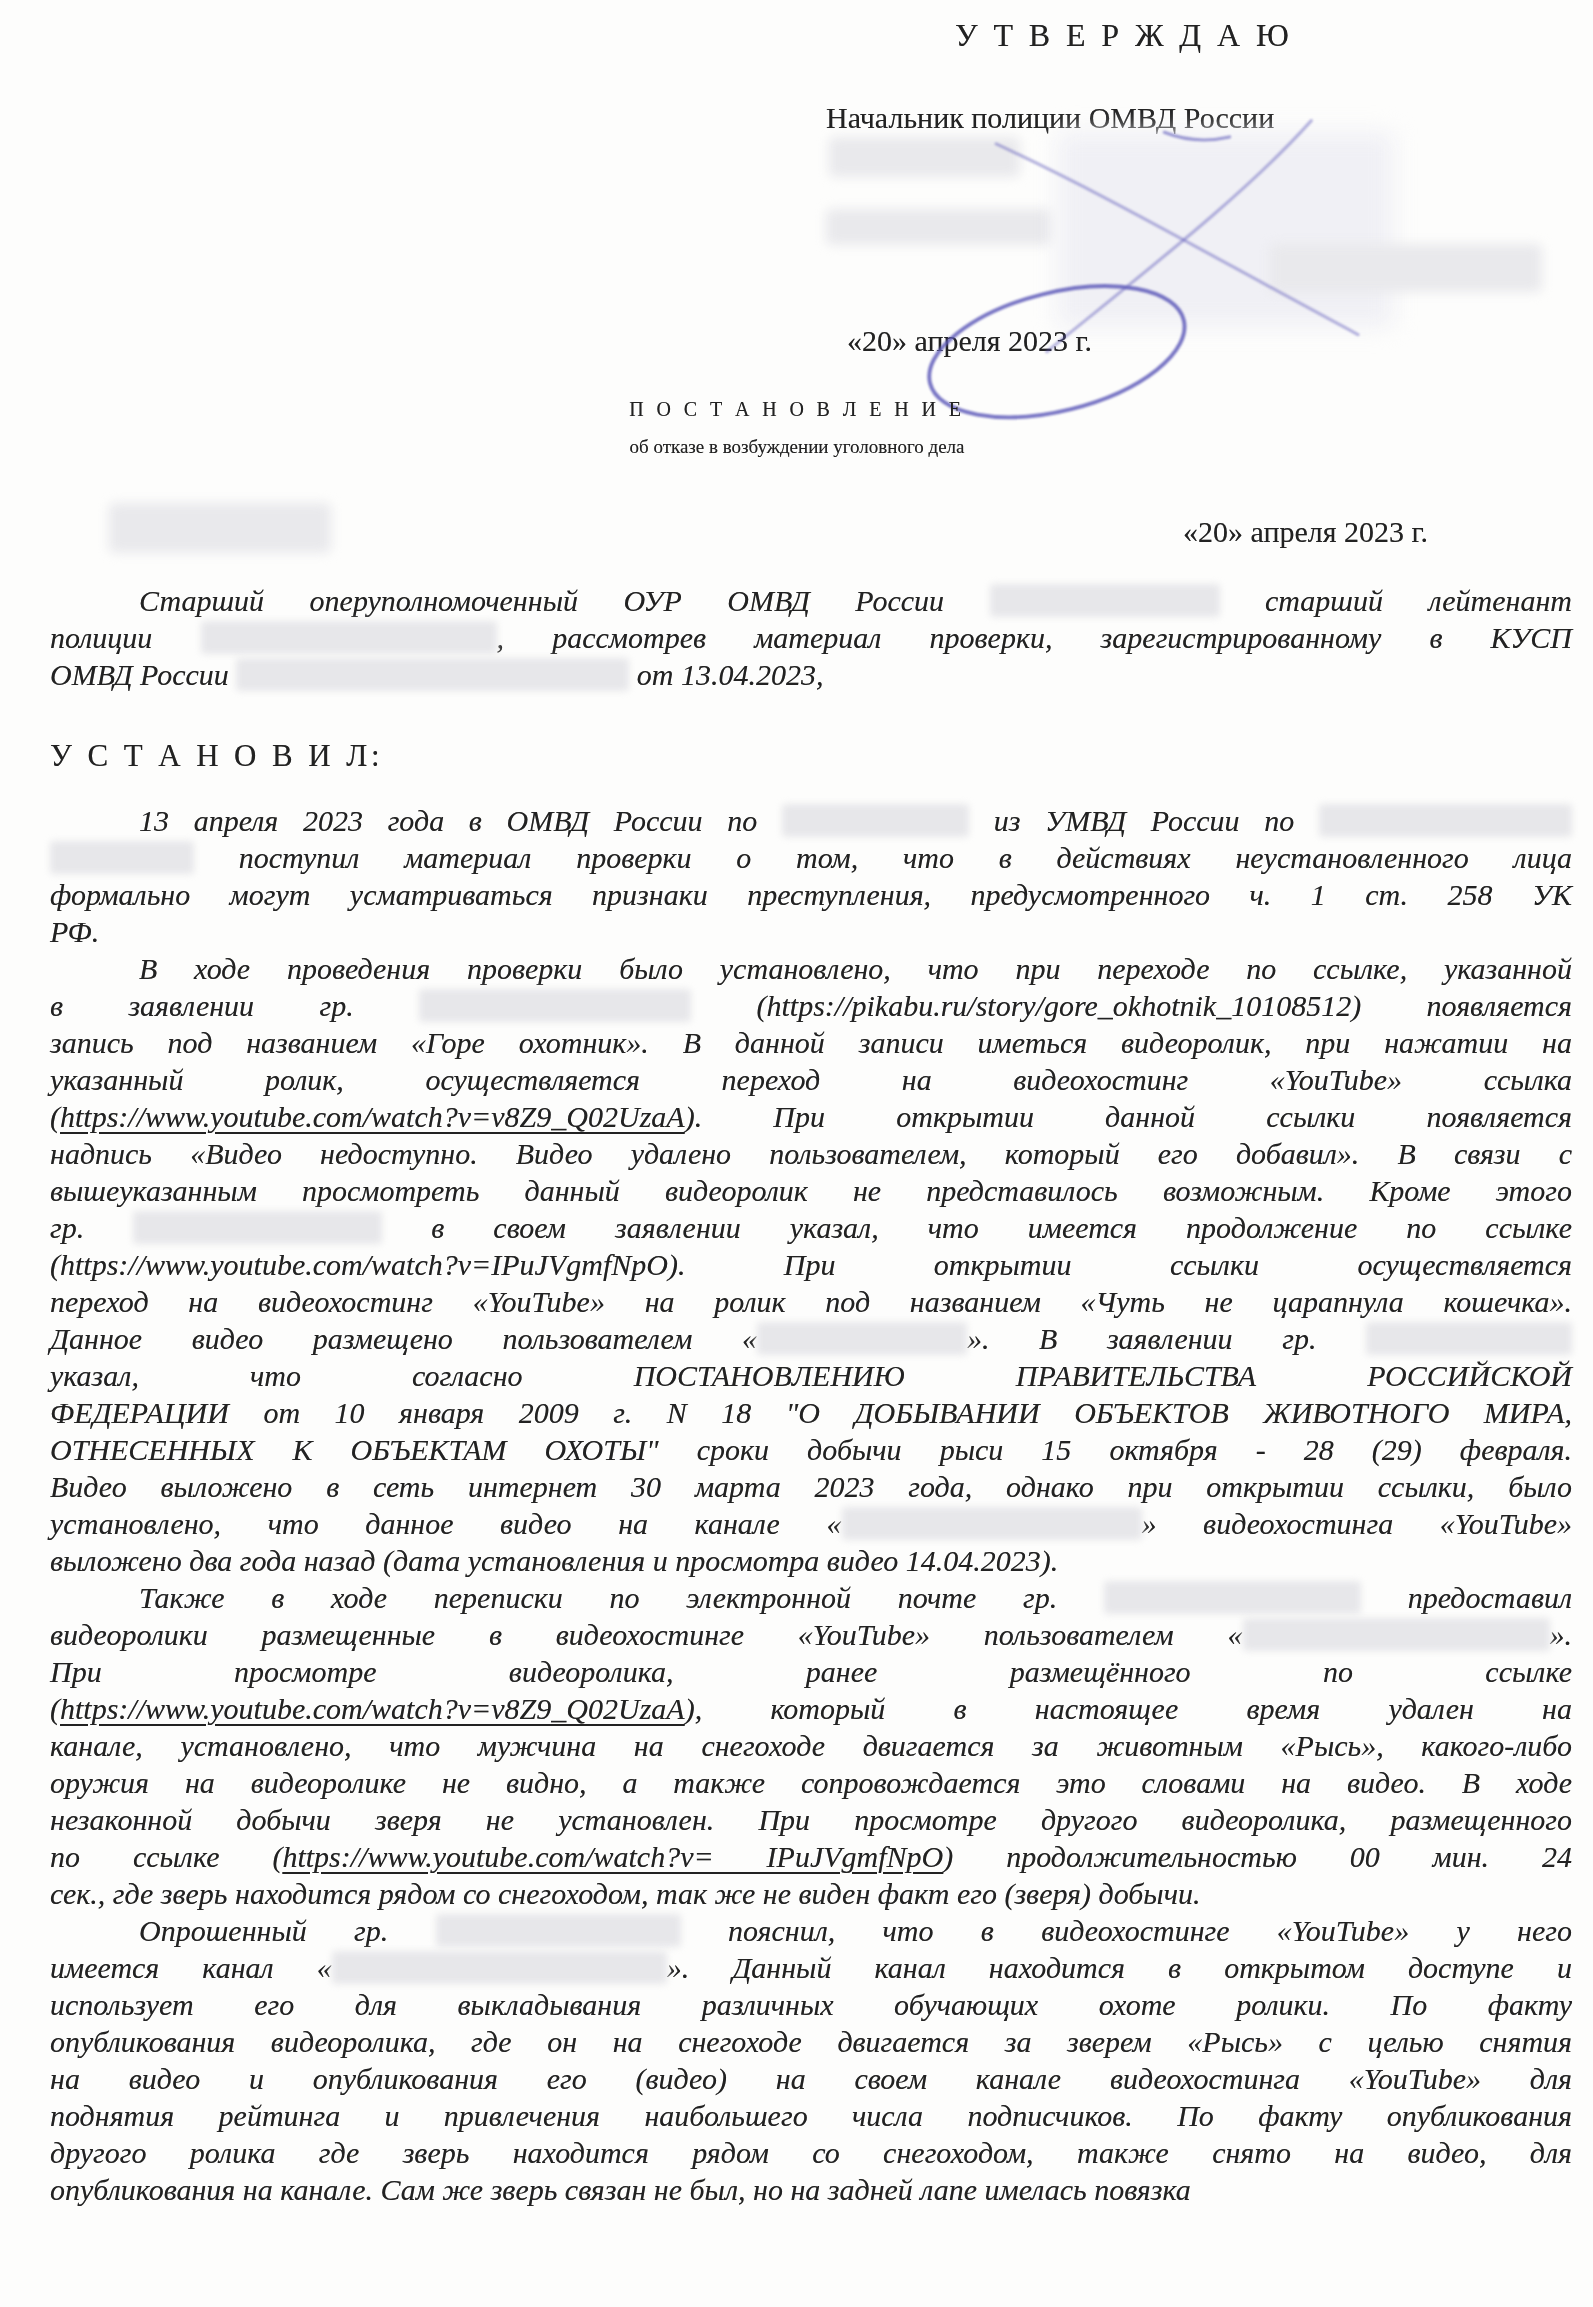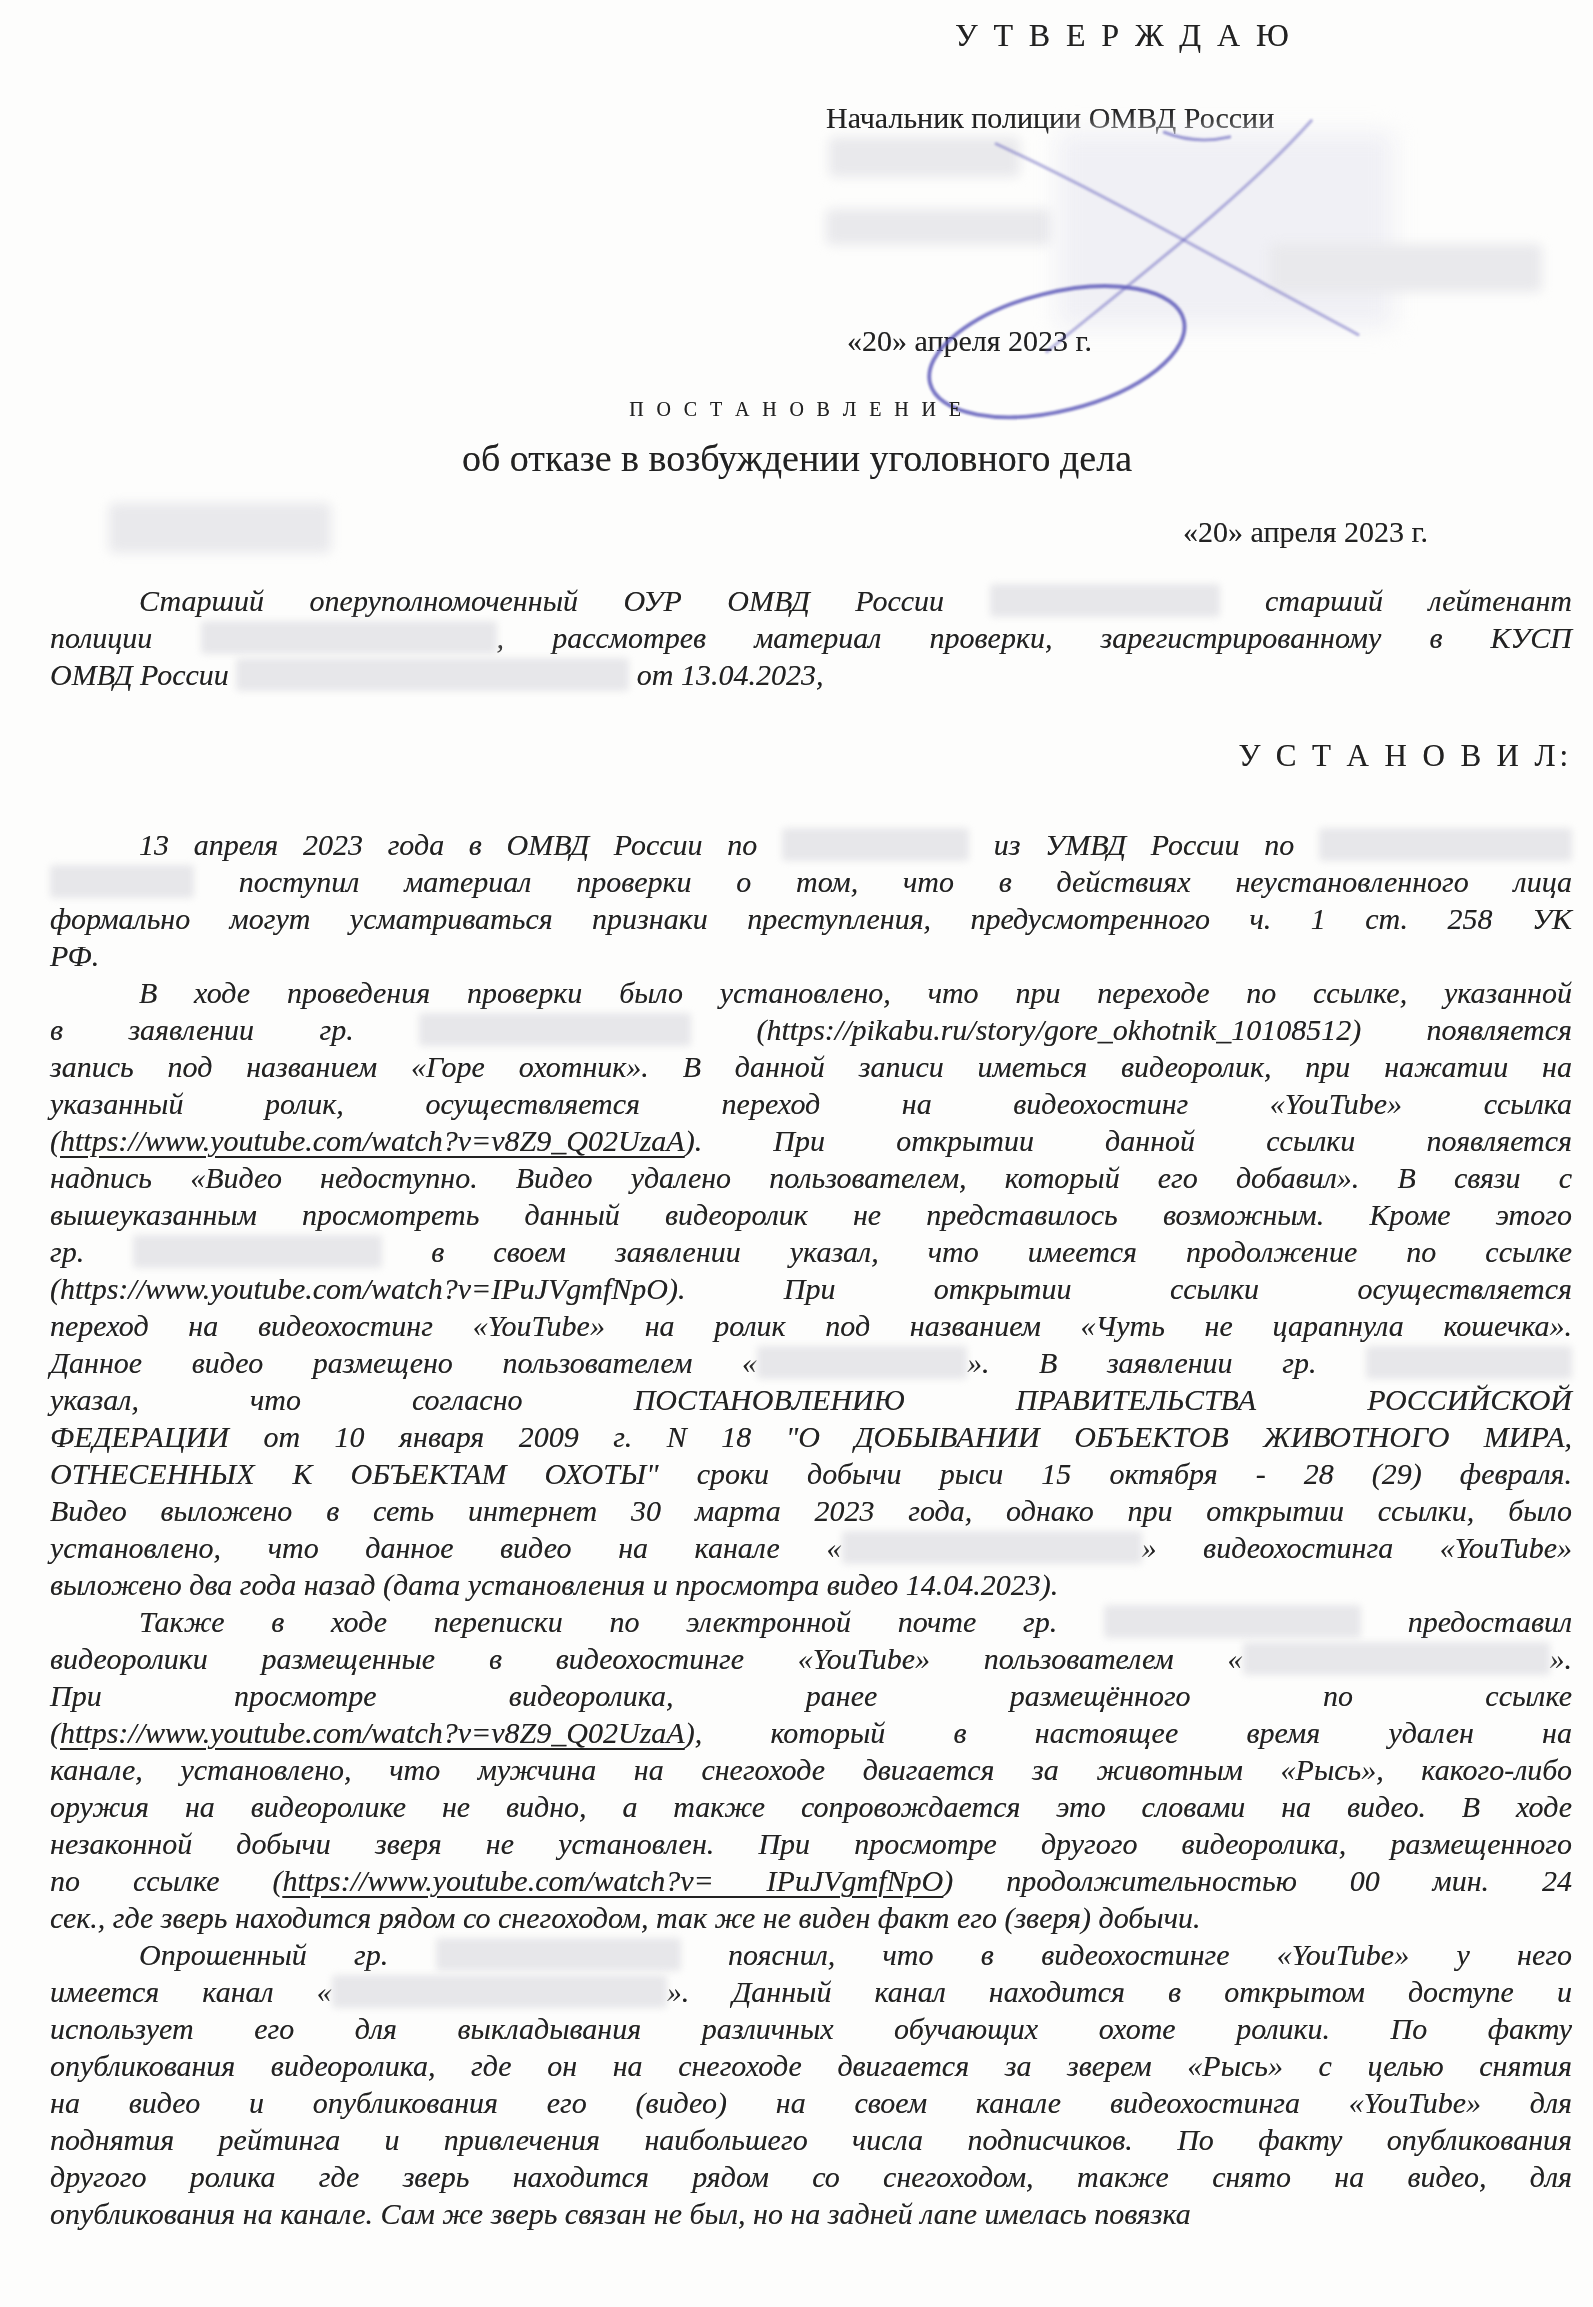--- a/index.html
+++ b/index.html
@@ -7,37 +7,37 @@
     width:1594px;height:2307px;position:relative;overflow:hidden;
     background:#fdfdfc;color:#222;
     font-family:"Liberation Serif","DejaVu Serif",serif;
     text-shadow:0 0 0.5px rgba(20,20,20,.45);
   }
   .abs{position:absolute;}
   .stamp{left:955px;top:17px;font-size:32px;letter-spacing:3.9px;white-space:nowrap;}
   .approver{left:826px;top:101px;font-size:30px;white-space:nowrap;}
   .appr-date{left:847px;top:324px;font-size:30px;white-space:nowrap;}
   .doc-title{left:0;top:398px;width:100%;text-align:center;font-size:20px;letter-spacing:3.9px;}
-  .doc-subtitle{left:0;top:436px;width:100%;text-align:center;font-size:38px;}
+  .doc-subtitle{left:0;top:436px;width:100%;text-align:center;font-size:19px;}
   .date-right{left:1183px;top:515px;font-size:30px;white-space:nowrap;}
   .blurpatch{
     background:#e9e9ec;border-radius:6.2px;filter:blur(5.4px);
   }
   .blurpatch.faint{background:#f0f0f5;filter:blur(11px);}
   #body{position:absolute;left:50px;top:582px;width:1522px;}
   .line{
     font-size:30px;line-height:37px;height:37px;
     text-align:justify;text-align-last:justify;
     white-space:normal;overflow:visible;font-style:italic;
   }
   .line.noj{text-align-last:auto;}
   .line.ind{text-indent:89px;}
   .ustanovil{
-    font-size:31px;letter-spacing:3.9px;text-align:right;
-    margin-top:44px;margin-bottom:52px;height:37px;line-height:37px;
+    font-size:31px;letter-spacing:3.9px;text-align:left;
+    margin-top:44px;margin-bottom:28px;height:37px;line-height:37px;
   }
   .redact{
     display:inline-block;height:33px;border-radius:3.9px;
     background:#e7e7ea;filter:blur(3.9px);vertical-align:-6.2px;
   }
   .url{text-decoration:underline;text-underline-offset:5.4px;text-decoration-thickness:1.9px;}
   #ink{position:absolute;left:0;top:0;pointer-events:none;filter:blur(0.9px);}
 </style>
 </head>
 <body>

